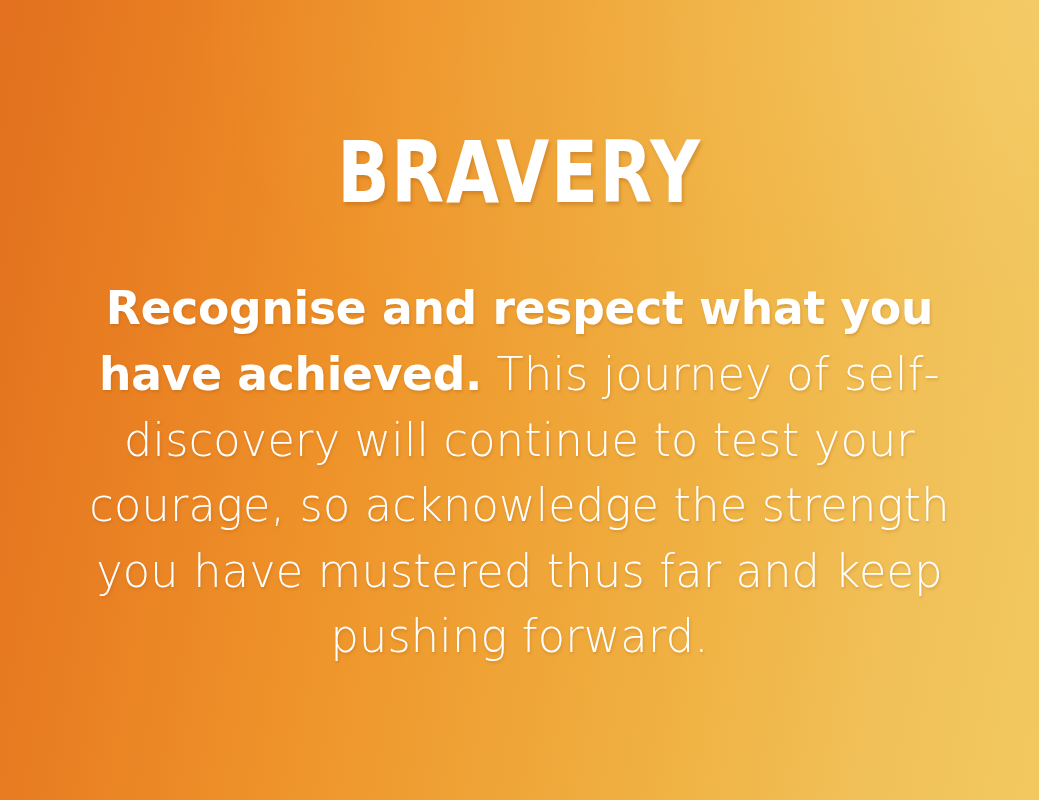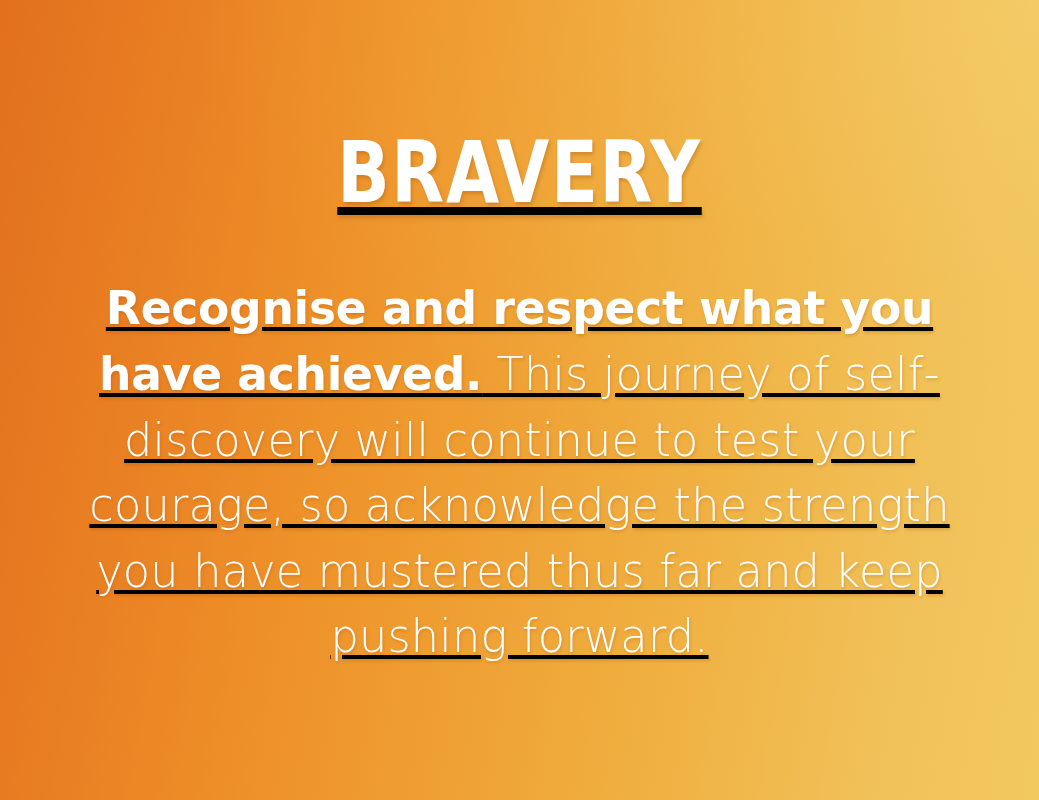--- a/index.html
+++ b/index.html
@@ -45,21 +45,20 @@
   }
 
   .content {
     position: relative;
     z-index: 2;
     width: 100%;
     height: 100%;
     box-sizing: border-box;
     padding: 135px 72px 0 72px;
     text-align: center;
-    text-decoration: underline;
   }
 
   .card-title {
     margin: 0;
     color: #FFFFFF;
     font-family: "DejaVu Sans", sans-serif;
     font-weight: 700;
     font-size: 86px;
     line-height: 0.88;
     letter-spacing: 2px;

